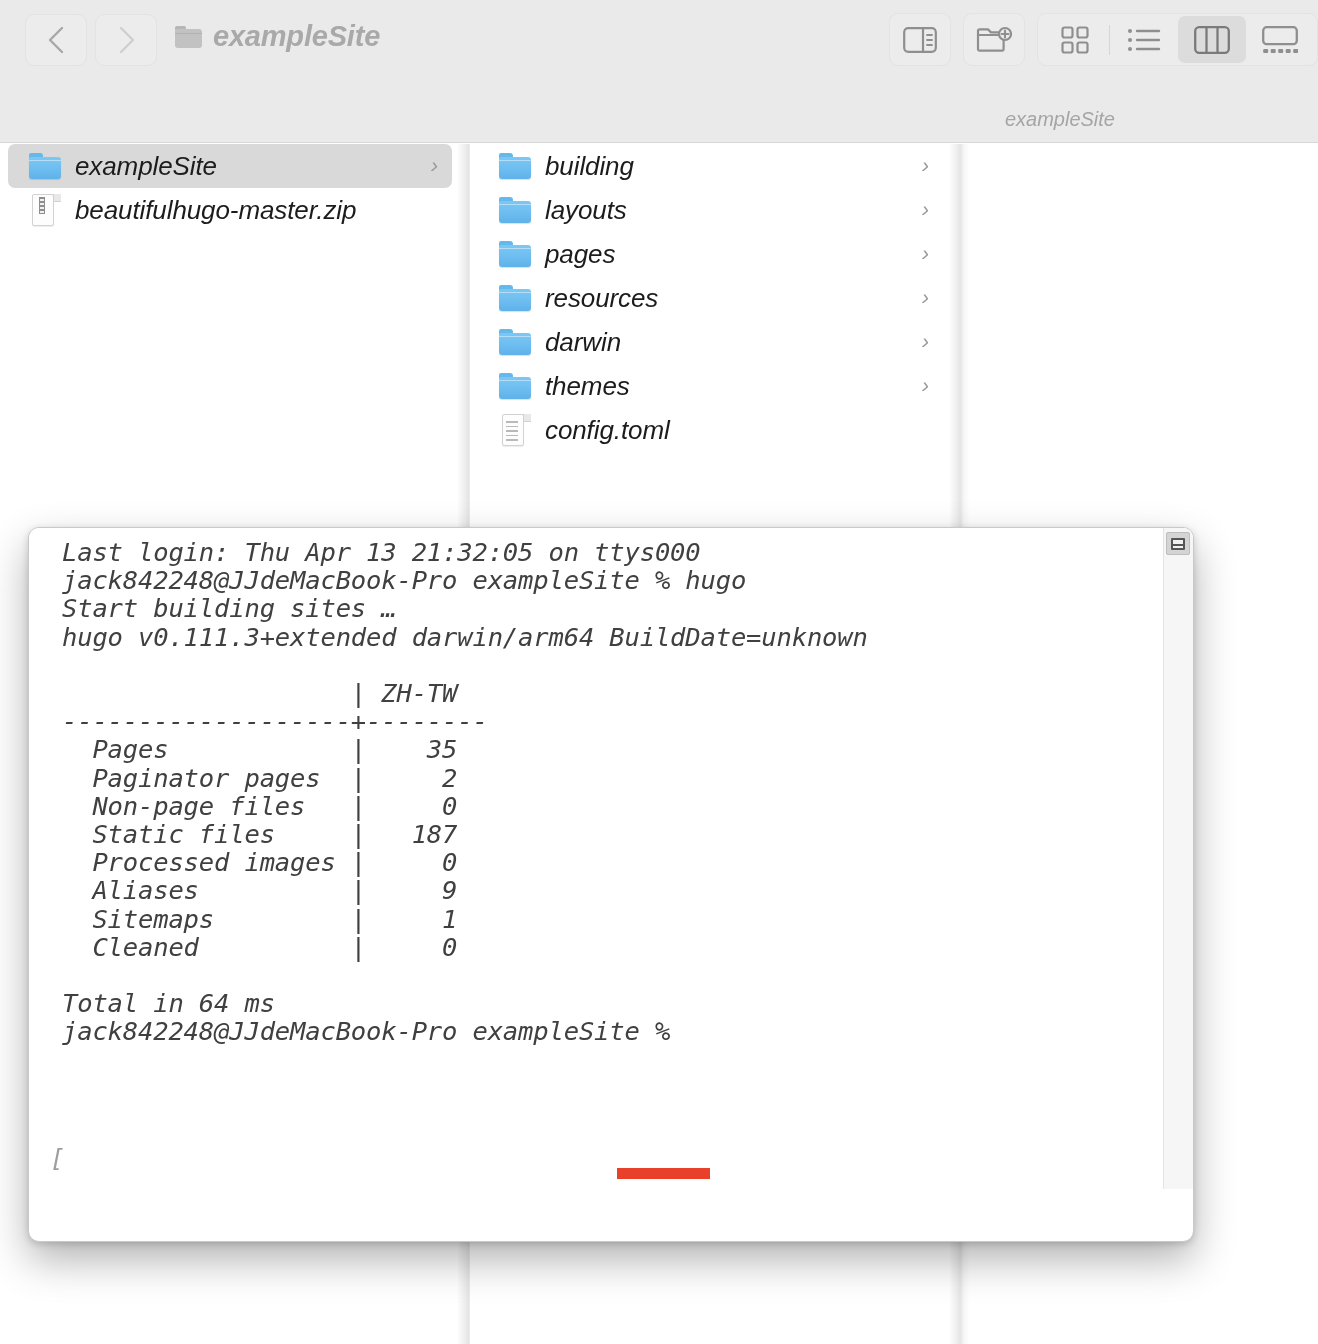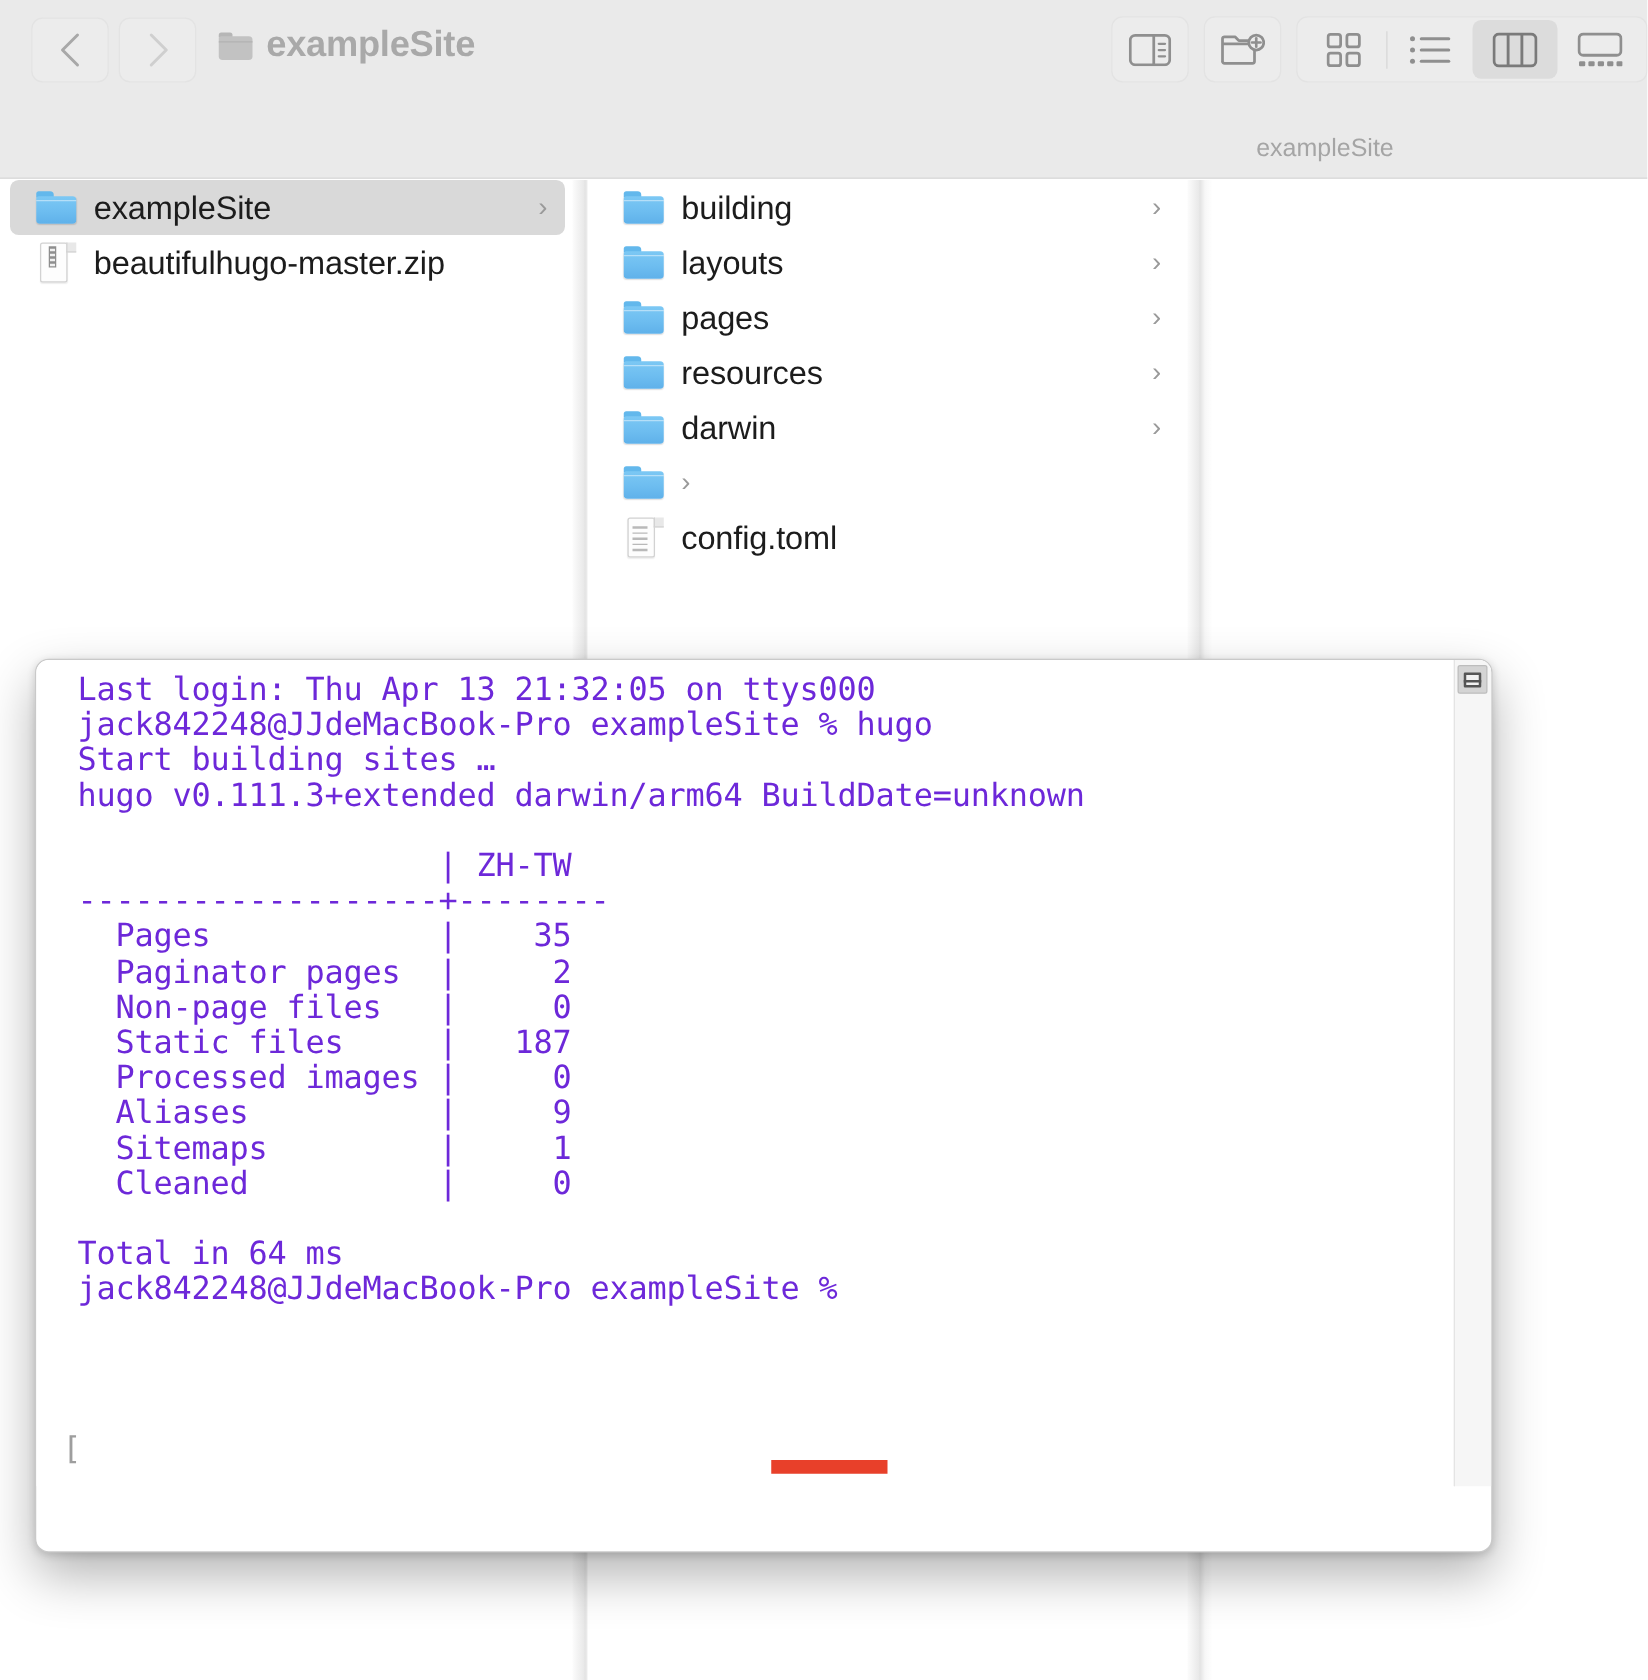--- a/index.html
+++ b/index.html
@@ -2,21 +2,21 @@
 <html><head>
 <meta charset="utf-8">
 <style>
   * { box-sizing: border-box; margin: 0; padding: 0; }
   html, body {
     width: 1318px; height: 1344px;
     background: #ffffff;
     font-family: "Liberation Sans", sans-serif;
     overflow: hidden;
   }
-  #root { position: relative; width: 1112px; height: 1344px; }
+  #root { position: relative; width: 1112px; height: 1344px; font-style: italic; }
 
   
   .finder {
     position: absolute; left: 0; top: 0; width: 1318px; height: 1344px;
     background: #ffffff;
   }
   .finder-toolbar {
     position: absolute; left: 0; top: 0; width: 1318px; height: 143px;
     background: #eaeaea;
     border-bottom: 1px solid #d8d8d8;
@@ -151,21 +151,21 @@
   .term-title-txt {
     width: 100%; text-align: center; font-size: 24px; font-weight: 700; color: #4a4a4a;
     display: flex; align-items: center; justify-content: center; gap: 9px;
   }
 
   .term-body {
     position: relative; height: 661px; background: #ffffff; padding: 10px 0 0 0;
   }
   .term-text {
     font-family: "DejaVu Sans Mono", "Liberation Mono", monospace;
-    font-size: 25.5px; line-height: 28.2px; color: #6d28d9;
+    font-size: 25.5px; line-height: 28.2px; color: #404040;
     white-space: pre; padding-left: 33px; letter-spacing: -0.15px;
   }
   .term-scrollgutter {
     position: absolute; right: 0; top: 0; width: 30px; height: 661px;
     background: #f6f6f6; border-left: 1px solid #e4e4e4;
   }
   .scroll-marker {
     position: absolute; right: 3px; top: 4px; width: 24px; height: 23px;
     background: #d4d4d4; border: 1px solid #bdbdbd; border-radius: 2px;
     display: flex; align-items: center; justify-content: center;
@@ -353,20 +353,21 @@
               <span class="fb"></span>
             </span>
           <span class="label">darwin</span>
           <span class="chev">›</span>
         </div>
         <div class="row">
           <span class="folder-ico">
               <span class="ft"></span>
               <span class="fb"></span>
             </span>
+          <span class="label">themes</span>
           <span class="chev">›</span>
         </div>
         <div class="row">
           <span class="file-ico">
             <span class="pg"></span>
               <span class="corner"></span>
             <span class="lines">
                 <i></i>
                 <i></i>
                 <i></i>

